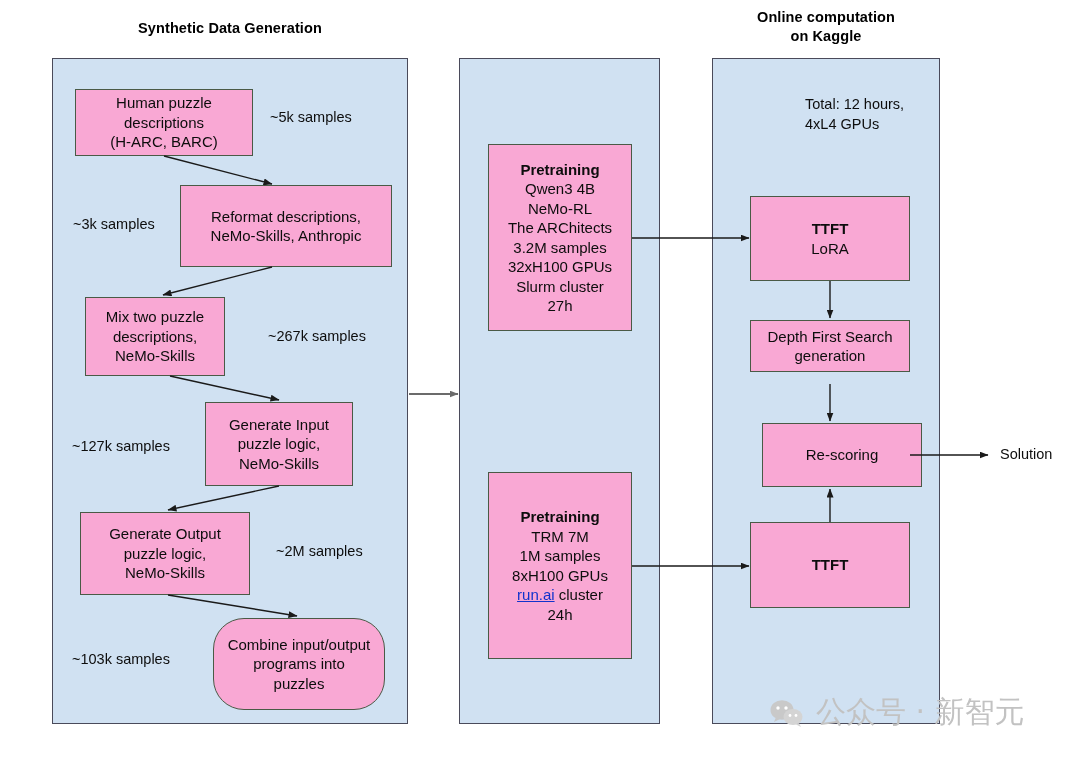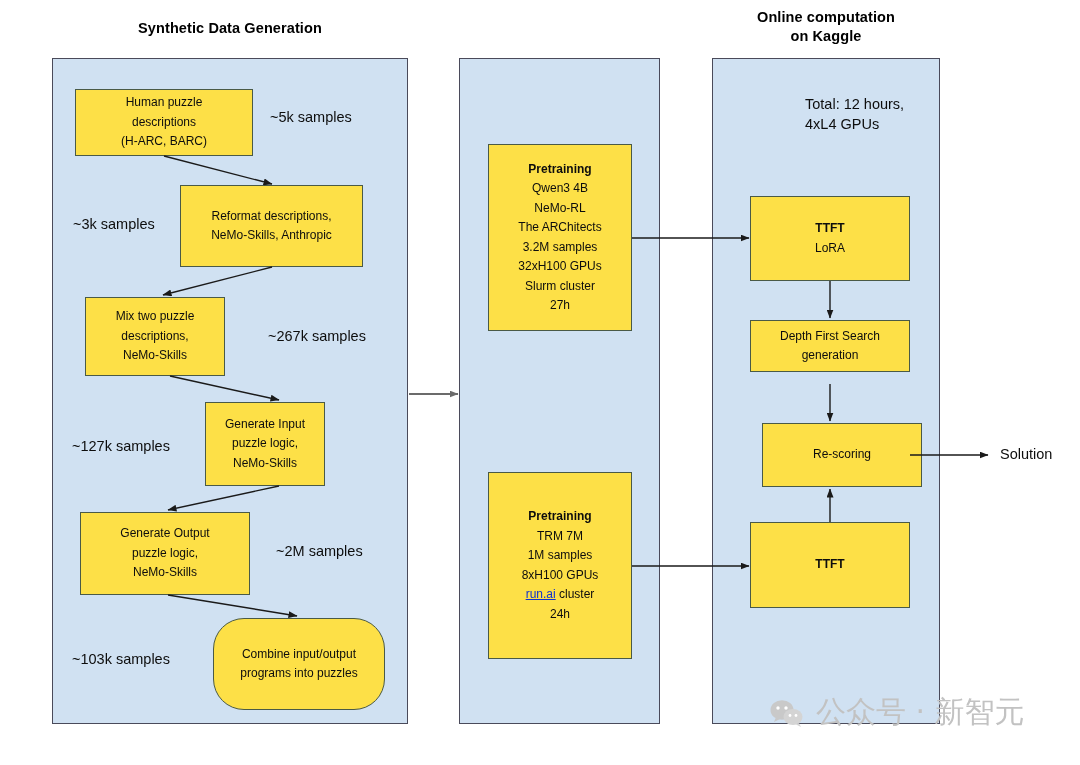--- a/index.html
+++ b/index.html
@@ -27,28 +27,28 @@
     letter-spacing: 0.1px;
   }
   .panel {
     position: absolute;
     background: #d0e1f2;
     border: 1.5px solid #4a4a5a;
     box-sizing: border-box;
   }
   .gbox {
     position: absolute;
-    background: #fde047;
+    background: #f9a8d4;
     border: 1.5px solid #4a5a46;
     box-sizing: border-box;
     display: flex;
     align-items: center;
     justify-content: center;
     text-align: center;
-    font-size: 12px;
+    font-size: 15px;
     color: #0d0d0d;
     line-height: 19.5px;
     padding: 2px 12px;
   }
   .gbox .b { font-weight: bold; }
   .note {
     position: absolute;
     font-size: 14.5px;
     color: #0d0d0d;
     line-height: 19.5px;
@@ -90,28 +90,28 @@
 on Kaggle</div>
 
   <div class="panel" style="left:52px; top:58px; width:356px; height:666px;"></div>
   <div class="panel" style="left:459px; top:58px; width:201px; height:666px;"></div>
   <div class="panel" style="left:712px; top:58px; width:228px; height:666px;"></div>
 
   <div class="gbox" style="left:75px; top:89px; width:178px; height:67px; white-space:pre-line;">Human puzzle
 descriptions
 (H-ARC, BARC)</div>
 
-  <div class="gbox" style="left:180px; top:185px; width:183px; height:82px; white-space:pre-line;">Reformat descriptions,
+  <div class="gbox" style="left:180px; top:185px; width:212px; height:82px; white-space:pre-line;">Reformat descriptions,
 NeMo-Skills, Anthropic</div>
 
   <div class="gbox" style="left:85px; top:297px; width:140px; height:79px; white-space:pre-line;">Mix two puzzle
 descriptions,
 NeMo-Skills</div>
 
-  <div class="gbox" style="left:205px; top:402px; width:120px; height:84px; white-space:pre-line;">Generate Input
+  <div class="gbox" style="left:205px; top:402px; width:148px; height:84px; white-space:pre-line;">Generate Input
 puzzle logic,
 NeMo-Skills</div>
 
   <div class="gbox" style="left:80px; top:512px; width:170px; height:83px; white-space:pre-line;">Generate Output
 puzzle logic,
 NeMo-Skills</div>
 
   <div class="gbox" style="left:213px; top:618px; width:172px; height:92px; white-space:pre-line;border-radius:31px;">Combine input/output
 programs into puzzles</div>
 

